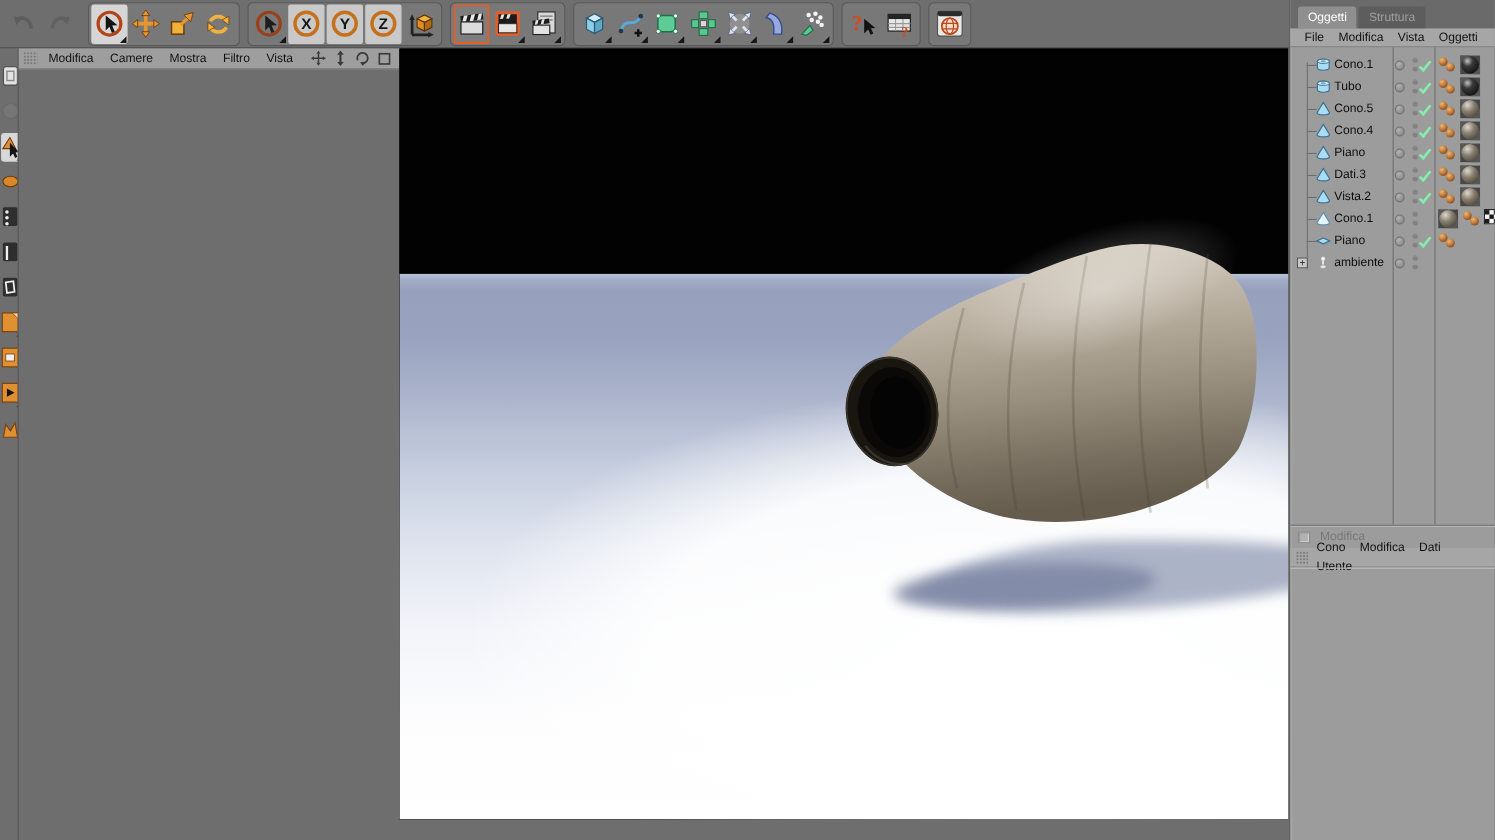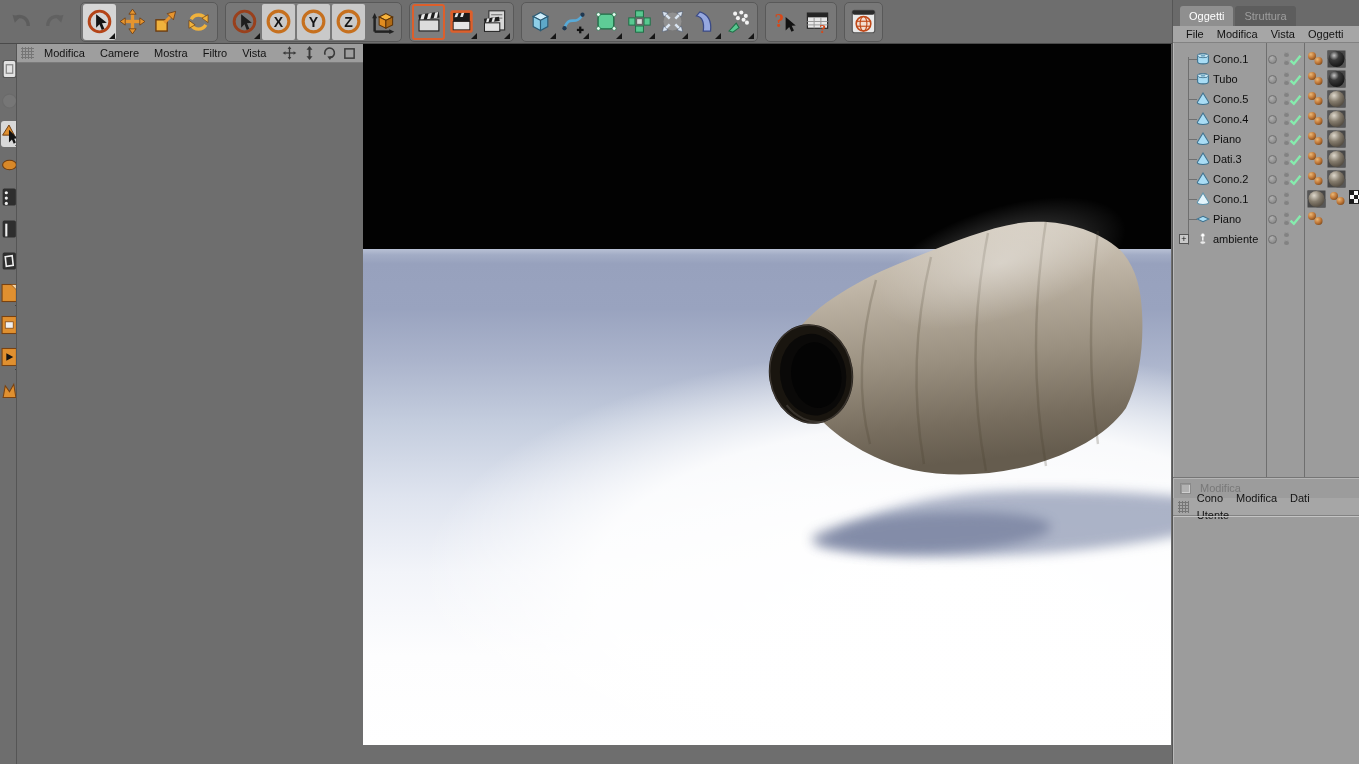--- a/index.html
+++ b/index.html
@@ -738,21 +738,21 @@
                 <rect x="0.5" y="0.5" width="9" height="8.5" fill="#575757"></rect>
                 <rect x="9.5" y="9" width="9" height="8.5" fill="#575757"></rect>
                 <circle cx="9.5" cy="9" r="8" fill="url(#mg)"></circle>
               </svg></span>
           </div>
           <div class="om-row">
             <span class="stub"></span>
             <span class="obj-icon"><svg width="14" height="14" viewBox="0 0 13 13">
                 <path d="M6.5 1 L11.8 9.6 Q11.8 11.6 6.5 11.6 Q1.2 11.6 1.2 9.6 Z" fill="#a9ddf5" stroke="#3e718e" stroke-width="1"></path>
               </svg></span>
-            <span class="obj-name">Cono.2</span>
+            <span class="obj-name">Vista.2</span>
             <span class="visdot"></span>
             <span class="mini-dot" style="top: 3px;"></span>
             <span class="mini-dot" style="top: 11px;"></span>
             <span class="checkmark"><svg width="13" height="12" viewBox="0 0 12 11">
                 <path d="M1.5 6 L4.5 9 L10.5 1.5" fill="none" stroke="#86ecae" stroke-width="2.2"></path>
               </svg></span>
             <span class="tagslot" style="left: 134px;"><svg width="17" height="17" viewBox="0 0 17 16">
                 <defs>
                   <radialGradient id="pg" cx="0.35" cy="0.3" r="0.8">
                     <stop offset="0" stop-color="#eab877"></stop>

